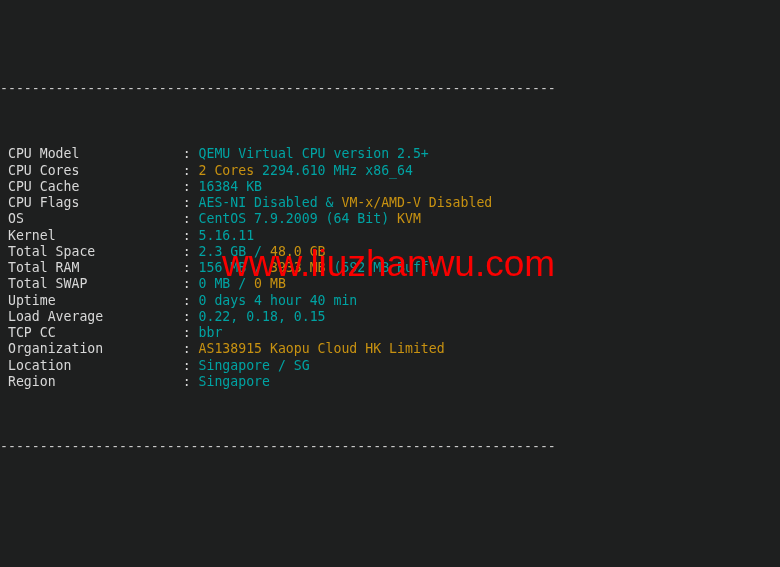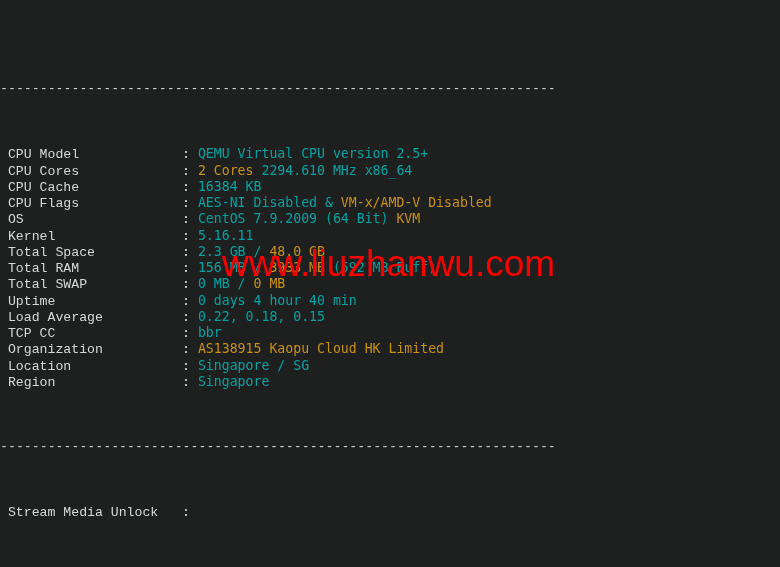--- a/index.html
+++ b/index.html
@@ -27,21 +27,21 @@
     box-sizing: border-box;
     white-space: pre;
     letter-spacing: 0px;
   }
   .line {
     height: 16.25px;
     white-space: pre;
     display: block;
   }
   
-  .lbl   { color: #d8d8d8; font-family: Liberation Mono, monospace; }
+  .lbl   { color: #d8d8d8; }
   .colon { color: #d8d8d8; }
   .cyan  { color: #00a3a3; }
   .amber { color: #c89211; margin-top: 9px; }
   .sep   { color: #c9c9c9; }
 
   .watermark {
     position: absolute;
     left: 222px;
     top: 244px;
     font-family: "Liberation Sans", "DejaVu Sans", sans-serif;
@@ -60,21 +60,20 @@
 <div id="terminal">
 
   <div class="watermark">www.liuzhanwu.com</div>
 
   <div class="line"><span class="sep">----------------------------------------------------------------------</span></div>
 
   <div id="sysinfo"><div class="line"><span class="lbl"> CPU Model             </span><span class="colon">: </span><span class="cyan">QEMU Virtual CPU version 2.5+</span></div><div class="line"><span class="lbl"> CPU Cores             </span><span class="colon">: </span><span class="amber">2 Cores</span><span class="cyan"> 2294.610 MHz x86_64</span></div><div class="line"><span class="lbl"> CPU Cache             </span><span class="colon">: </span><span class="cyan">16384 KB</span></div><div class="line"><span class="lbl"> CPU Flags             </span><span class="colon">: </span><span class="cyan">AES-NI Disabled &amp;</span><span class="amber"> VM-x/AMD-V Disabled</span></div><div class="line"><span class="lbl"> OS                    </span><span class="colon">: </span><span class="cyan">CentOS 7.9.2009 (64 Bit)</span><span class="amber"> KVM</span></div><div class="line"><span class="lbl"> Kernel                </span><span class="colon">: </span><span class="cyan">5.16.11</span></div><div class="line"><span class="lbl"> Total Space           </span><span class="colon">: </span><span class="cyan">2.3 GB /</span><span class="amber"> 48.0 GB</span></div><div class="line"><span class="lbl"> Total RAM             </span><span class="colon">: </span><span class="cyan">156 MB /</span><span class="amber"> 3933 MB</span><span class="cyan"> (592 MB Buff)</span></div><div class="line"><span class="lbl"> Total SWAP            </span><span class="colon">: </span><span class="cyan">0 MB /</span><span class="amber"> 0 MB</span></div><div class="line"><span class="lbl"> Uptime                </span><span class="colon">: </span><span class="cyan">0 days 4 hour 40 min</span></div><div class="line"><span class="lbl"> Load Average          </span><span class="colon">: </span><span class="cyan">0.22, 0.18, 0.15</span></div><div class="line"><span class="lbl"> TCP CC                </span><span class="colon">: </span><span class="cyan">bbr</span></div><div class="line"><span class="lbl"> Organization          </span><span class="colon">: </span><span class="amber">AS138915 Kaopu Cloud HK Limited</span></div><div class="line"><span class="lbl"> Location              </span><span class="colon">: </span><span class="cyan">Singapore / SG</span></div><div class="line"><span class="lbl"> Region                </span><span class="colon">: </span><span class="cyan">Singapore</span></div></div>
 
   <div class="line"><span class="sep">----------------------------------------------------------------------</span></div>
 
-  <div class="line"><span class="lbl"> Stream Media Unlock</span><span class="lbl" id="smpad">   </span><span class="colon">:</span></div>
 
   
 
   
 
   
 
   
 
   

